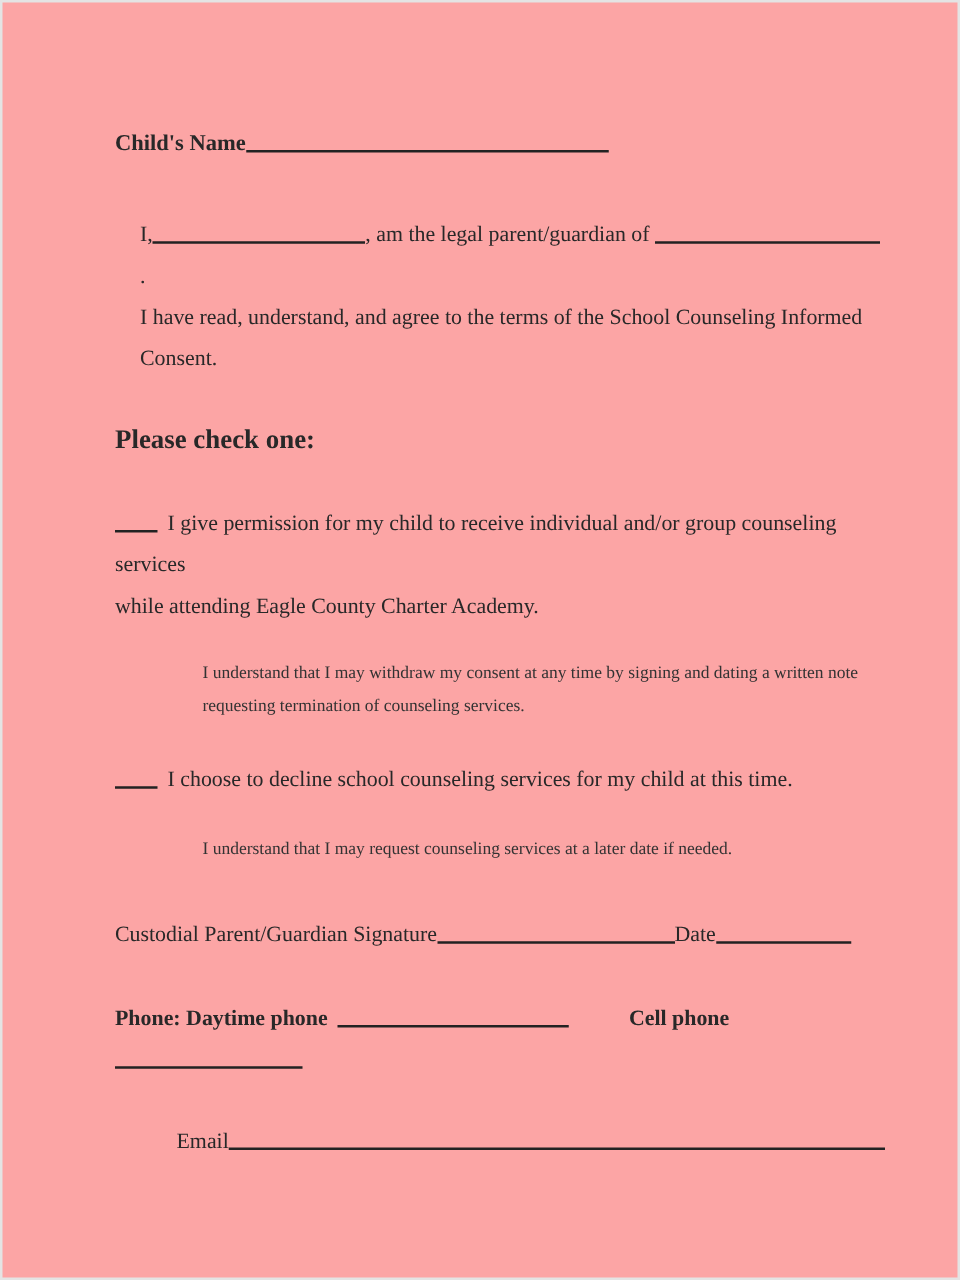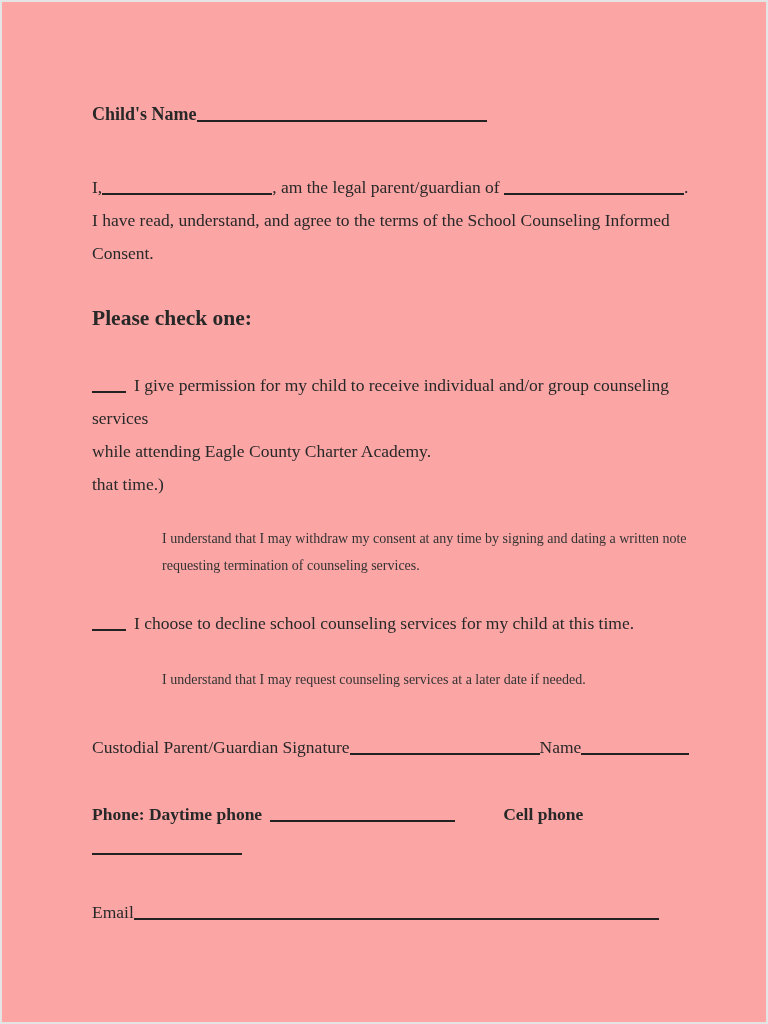--- a/index.html
+++ b/index.html
@@ -13,39 +13,39 @@
   .sheet {
     width: 768px;
     height: 1024px;
     background: #fca5a5;
     border: 2px solid #e4e4e4;
     padding: 96px 58px 0 90px;
     overflow: hidden;
   }
   .row { font-size: 17.5px; line-height: 33px; }
   .child-row { font-size: 18px; font-weight: bold; }
-  .intro-block { margin-top: 40px; }
+  .intro-block { margin-top: 40px; margin-left: 20px; }
   .heading {
     margin-top: 36px;
     font-size: 21.5px;
     font-weight: bold;
   }
   .option-block { margin-top: 38px; }
   .subnote {
     margin-top: 24px;
     margin-left: 70px;
     font-size: 14px;
     line-height: 27px;
     color: #333333;
   }
   .subnote2 { margin-top: 26px; }
   .option2 { margin-top: 28px; }
   .sig-row { margin-top: 38px; }
   .phone-row { margin-top: 34px; font-weight: bold; }
-  .email-row { margin-top: 32px; }
+  .email-row { margin-top: 32px; text-align: right; }
   .blank {
     display: inline-block;
     border-bottom: 2px solid #222222;
     height: 0.8em;
     transform: translateY(2px);
   }
   .w290 { width: 290px; }
   .w170 { width: 170px; }
   .w180 { width: 180px; }
   .w34  { width: 34px; margin-right: 8px; }
@@ -72,36 +72,35 @@
     <div class="row">I have read, understand, and agree to the terms of the School Counseling Informed Consent.</div>
   </div>
 
   <div class="heading">Please check one:</div>
 
   <div class="option-block">
     <div class="row">
       <span class="blank w34"></span><span>I give permission for my child to receive individual and/or group counseling services</span>
     </div>
     <div class="row">while attending Eagle County Charter Academy.</div>
-    <div class="row">that time.)</div>
   </div>
 
   <div class="subnote">
     <div>I understand that I may withdraw my consent at any time by signing and dating a written note</div>
     <div>requesting termination of counseling services.</div>
   </div>
 
   <div class="row option2">
     <span class="blank w34"></span><span>I choose to decline school counseling services for my child at this time.</span>
   </div>
 
   <div class="subnote subnote2">I understand that I may request counseling services at a later date if needed.</div>
 
   <div class="row sig-row">
-    <span>Custodial Parent/Guardian Signature</span><span class="blank w190"></span><span>Name</span><span class="blank w108"></span>
+    <span>Custodial Parent/Guardian Signature</span><span class="blank w190"></span><span>Date</span><span class="blank w108"></span>
   </div>
 
   <div class="row phone-row">
     <span>Phone: Daytime phone</span><span class="blank w185"></span><span class="gap"></span><span>Cell phone</span><span class="blank w150"></span>
   </div>
 
   <div class="row email-row">
     <span>Email</span><span class="blank w525"></span>
   </div>
 

